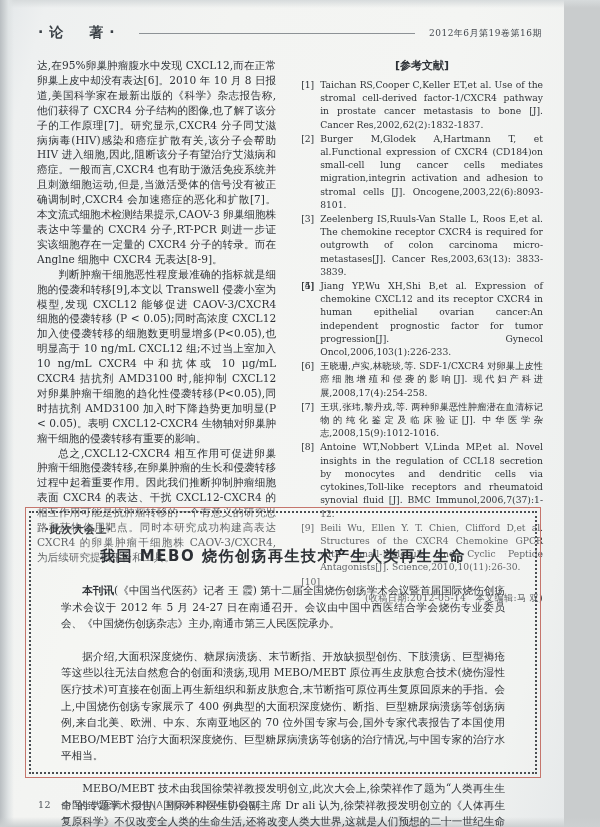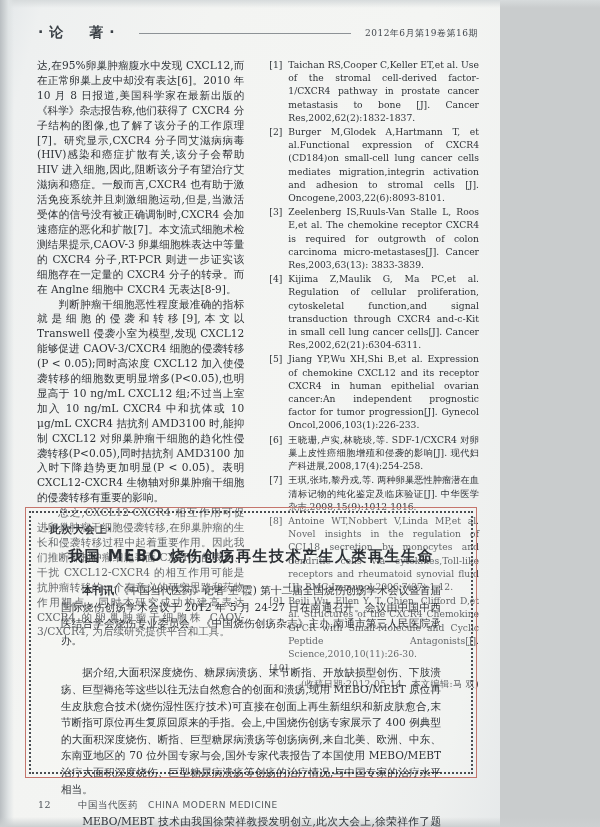--- a/index.html
+++ b/index.html
@@ -3,21 +3,21 @@
 <meta charset="utf-8">
 <style>
   html,body{margin:0;padding:0;}
   body{
     width:600px;height:827px;
     background:#c9cccd;
     font-family:"DejaVu Serif","Liberation Serif",serif;
     overflow:hidden;
   }
   .page{
-    position:relative;width:500px;height:827px;
+    position:relative;width:564px;height:827px;
     background:linear-gradient(105deg,#e3e7e9 0%,#eef0f0 6%,#f3f4f2 30%,#f4f5f3 60%,#eef0ef 90%,#e6e9ea 100%);
     color:#32363c;
   }
   .edge-left{position:absolute;left:0;top:0;width:14px;height:827px;
     background:linear-gradient(90deg,#b9bec1,#dfe3e4 60%,rgba(223,227,228,0));}
   .edge-bottom{position:absolute;left:0;bottom:0;width:600px;height:10px;
     background:linear-gradient(0deg,#ccd0d1,rgba(204,208,209,0));}
   .edge-top{position:absolute;left:0;top:0;width:600px;height:8px;
     background:linear-gradient(180deg,#d7dbdc,rgba(215,219,220,0));}
 
@@ -53,21 +53,21 @@
   .news-title{font-family:"DejaVu Sans","Liberation Sans",sans-serif;
     font-size:15px;font-weight:bold;text-align:center;color:#2c3035;
     letter-spacing:1.5px;margin:10px 0 10px 0;}
   .news-p{margin:16px;font-size:10.6px;line-height:16.6px;text-align:justify;
     text-indent:2em;color:#2e3237;}
   .news-lead{font-weight:bold;font-family:"DejaVu Sans","Liberation Sans",sans-serif;}
 
   
   .footer{position:absolute;left:38px;bottom:15px;font-size:9.5px;color:#4a4f55;
     display:flex;align-items:baseline;letter-spacing:.5px;}
-  .footer .pg{margin-right:27px;}
+  .footer .pg{margin-right:11px;}
   .footer .cn{margin-right:10px;text-align:right;}
   .footer .en{font-family:"DejaVu Sans","Liberation Sans",sans-serif;font-size:9px;color:#55595e;}
 </style>
 </head>
 <body>
 
 <div class="page">
   <div class="edge-top"></div>
   <div class="edge-left"></div>
   <div class="edge-bottom"></div>
@@ -79,36 +79,36 @@
   </div>
 
   <div class="columns">
     <div class="col-left">
       <p class="body-p no-indent">达,在95%卵巢肿瘤腹水中发现 CXCL12,而在正常卵巢上皮中却没有表达[6]。2010 年 10 月 8 日报道,美国科学家在最新出版的《科学》杂志报告称,他们获得了 CXCR4 分子结构的图像,也了解了该分子的工作原理[7]。研究显示,CXCR4 分子同艾滋病病毒(HIV)感染和癌症扩散有关,该分子会帮助 HIV 进入细胞,因此,阻断该分子有望治疗艾滋病和癌症。一般而言,CXCR4 也有助于激活免疫系统并且刺激细胞运动,但是,当激活受体的信号没有被正确调制时,CXCR4 会加速癌症的恶化和扩散[7]。本文流式细胞术检测结果提示,CAOV-3 卵巢细胞株表达中等量的 CXCR4 分子,RT-PCR 则进一步证实该细胞存在一定量的 CXCR4 分子的转录。而在 Anglne 细胞中 CXCR4 无表达[8-9]。</p>
       <p class="body-p">判断肿瘤干细胞恶性程度最准确的指标就是细胞的侵袭和转移[9],本文以 Transwell 侵袭小室为模型,发现 CXCL12 能够促进 CAOV-3/CXCR4 细胞的侵袭转移 (P &lt; 0.05);同时高浓度 CXCL12 加入使侵袭转移的细胞数更明显增多(P&lt;0.05),也明显高于 10 ng/mL CXCL12 组;不过当上室加入 10 ng/mL CXCR4 中和抗体或 10 μg/mL CXCR4 拮抗剂 AMD3100 时,能抑制 CXCL12 对卵巢肿瘤干细胞的趋化性侵袭转移(P&lt;0.05),同时拮抗剂 AMD3100 加入时下降趋势更加明显(P &lt; 0.05)。表明 CXCL12-CXCR4 生物轴对卵巢肿瘤干细胞的侵袭转移有重要的影响。</p>
       <p class="body-p">总之,CXCL12-CXCR4 相互作用可促进卵巢肿瘤干细胞侵袭转移,在卵巢肿瘤的生长和侵袭转移过程中起着重要作用。因此我们推断抑制肿瘤细胞表面 CXCR4 的表达、干扰 CXCL12-CXCR4 的相互作用可能是抗肿瘤转移的一个有意义的研究思路和药物作用靶点。同时本研究成功构建高表达 CXCR4 的卵巢肿瘤干细胞株 CAOV-3/CXCR4, 为后续研究提供平台和工具。</p>
     </div>
 
     <div class="col-right">
+      <p class="ref-heading">[参考文献]</p>
 
       <div class="ref">
         <span class="ref-num">[1]</span>
         <span>Taichan RS,Cooper C,Keller ET,et al. Use of the stromal cell-derived factor-1/CXCR4 pathway in prostate cancer metastasis to bone [J]. Cancer Res,2002,62(2):1832-1837.</span>
       </div>
       <div class="ref">
         <span class="ref-num">[2]</span>
         <span>Burger M,Glodek A,Hartmann T, et al.Functional expression of CXCR4 (CD184)on small-cell lung cancer cells mediates migration,integrin activation and adhesion to stromal cells [J]. Oncogene,2003,22(6):8093-8101.</span>
       </div>
       <div class="ref">
         <span class="ref-num">[3]</span>
         <span>Zeelenberg IS,Ruuls-Van Stalle L, Roos E,et al. The chemokine receptor CXCR4 is required for outgrowth of colon carcinoma micro-metastases[J]. Cancer Res,2003,63(13): 3833-3839.</span>
       </div>
       <div class="ref">
         <span class="ref-num">[4]</span>
-        <span>Kijima Z,Maulik G, Ma PC,et al. Regulation of cellular proliferation, cytoskeletal function,and signal transduction through CXCR4 and-c-Kit in small cell lung cancer cells[J]. Cancer Res,2002,62(21):6304-6311.</span>
       </div>
       <div class="ref">
         <span class="ref-num">[5]</span>
         <span>Jiang YP,Wu XH,Shi B,et al. Expression of chemokine CXCL12 and its receptor CXCR4 in human epithelial ovarian cancer:An independent prognostic factor for tumor progression[J]. Gynecol Oncol,2006,103(1):226-233.</span>
       </div>
       <div class="ref">
         <span class="ref-num">[6]</span>
         <span>王晓珊,卢实,林晓琰,等. SDF-1/CXCR4 对卵巢上皮性癌细胞增殖和侵袭的影响[J]. 现代妇产科进展,2008,17(4):254-258.</span>
       </div>
       <div class="ref">

